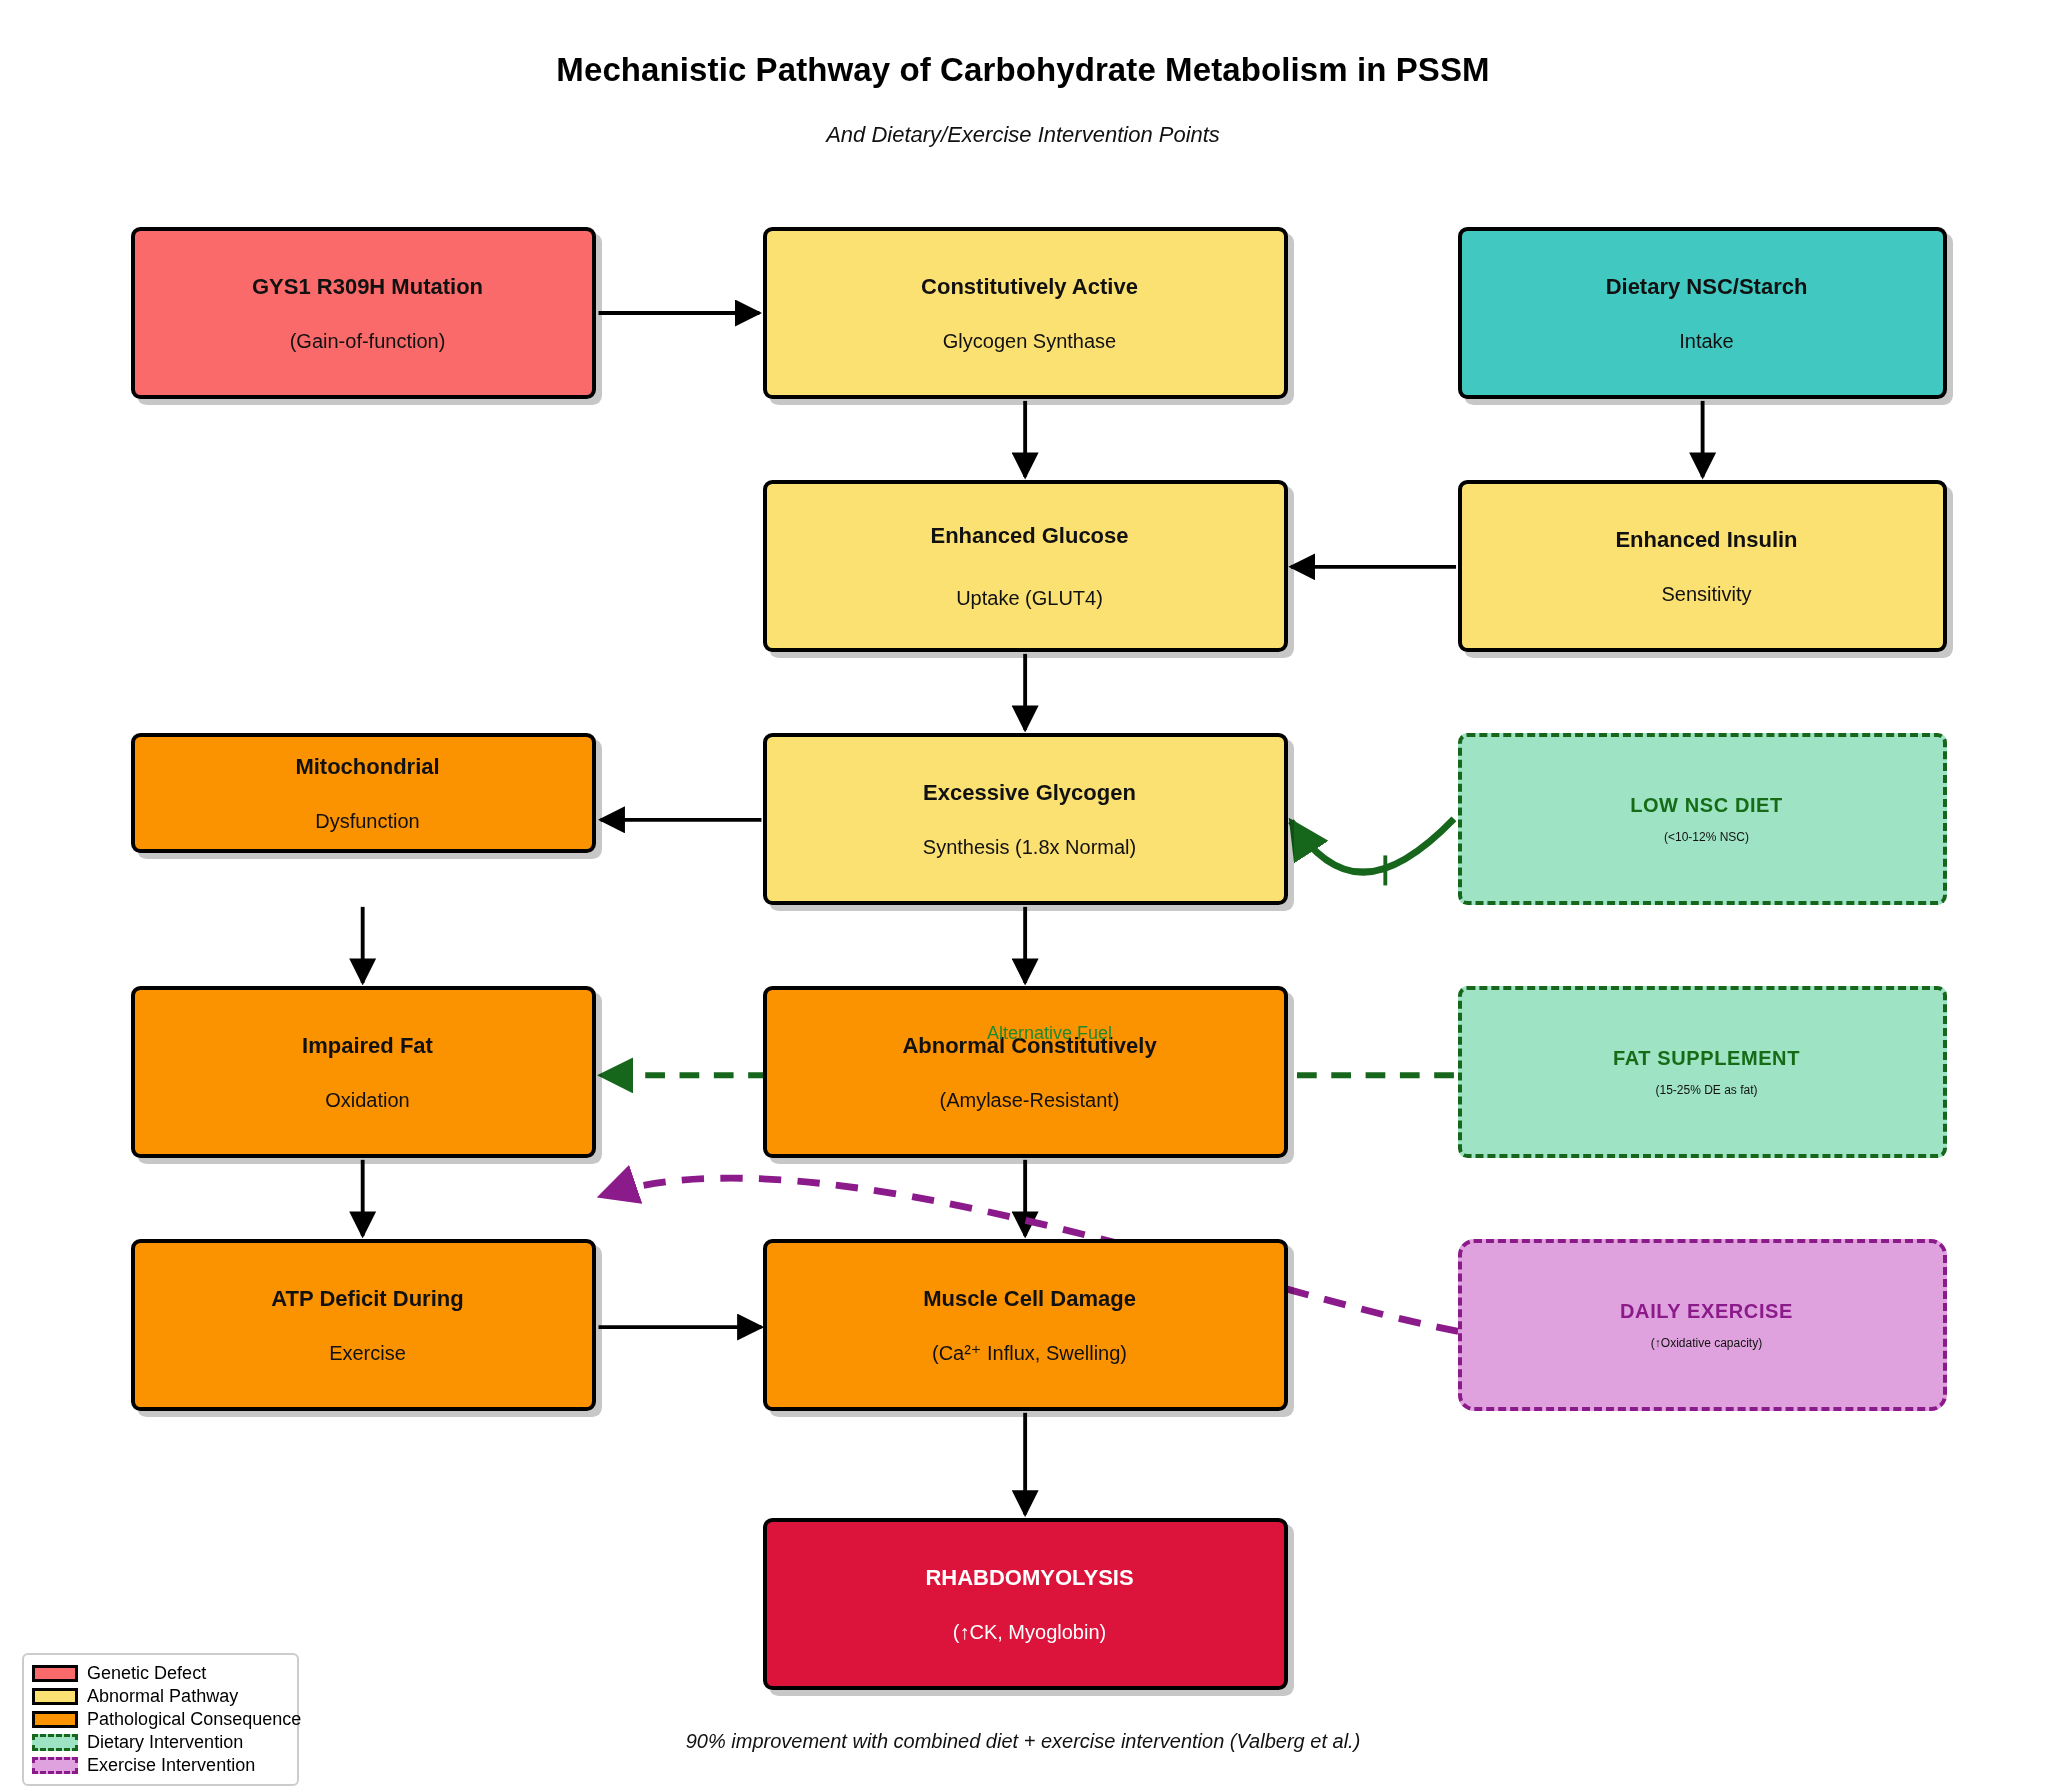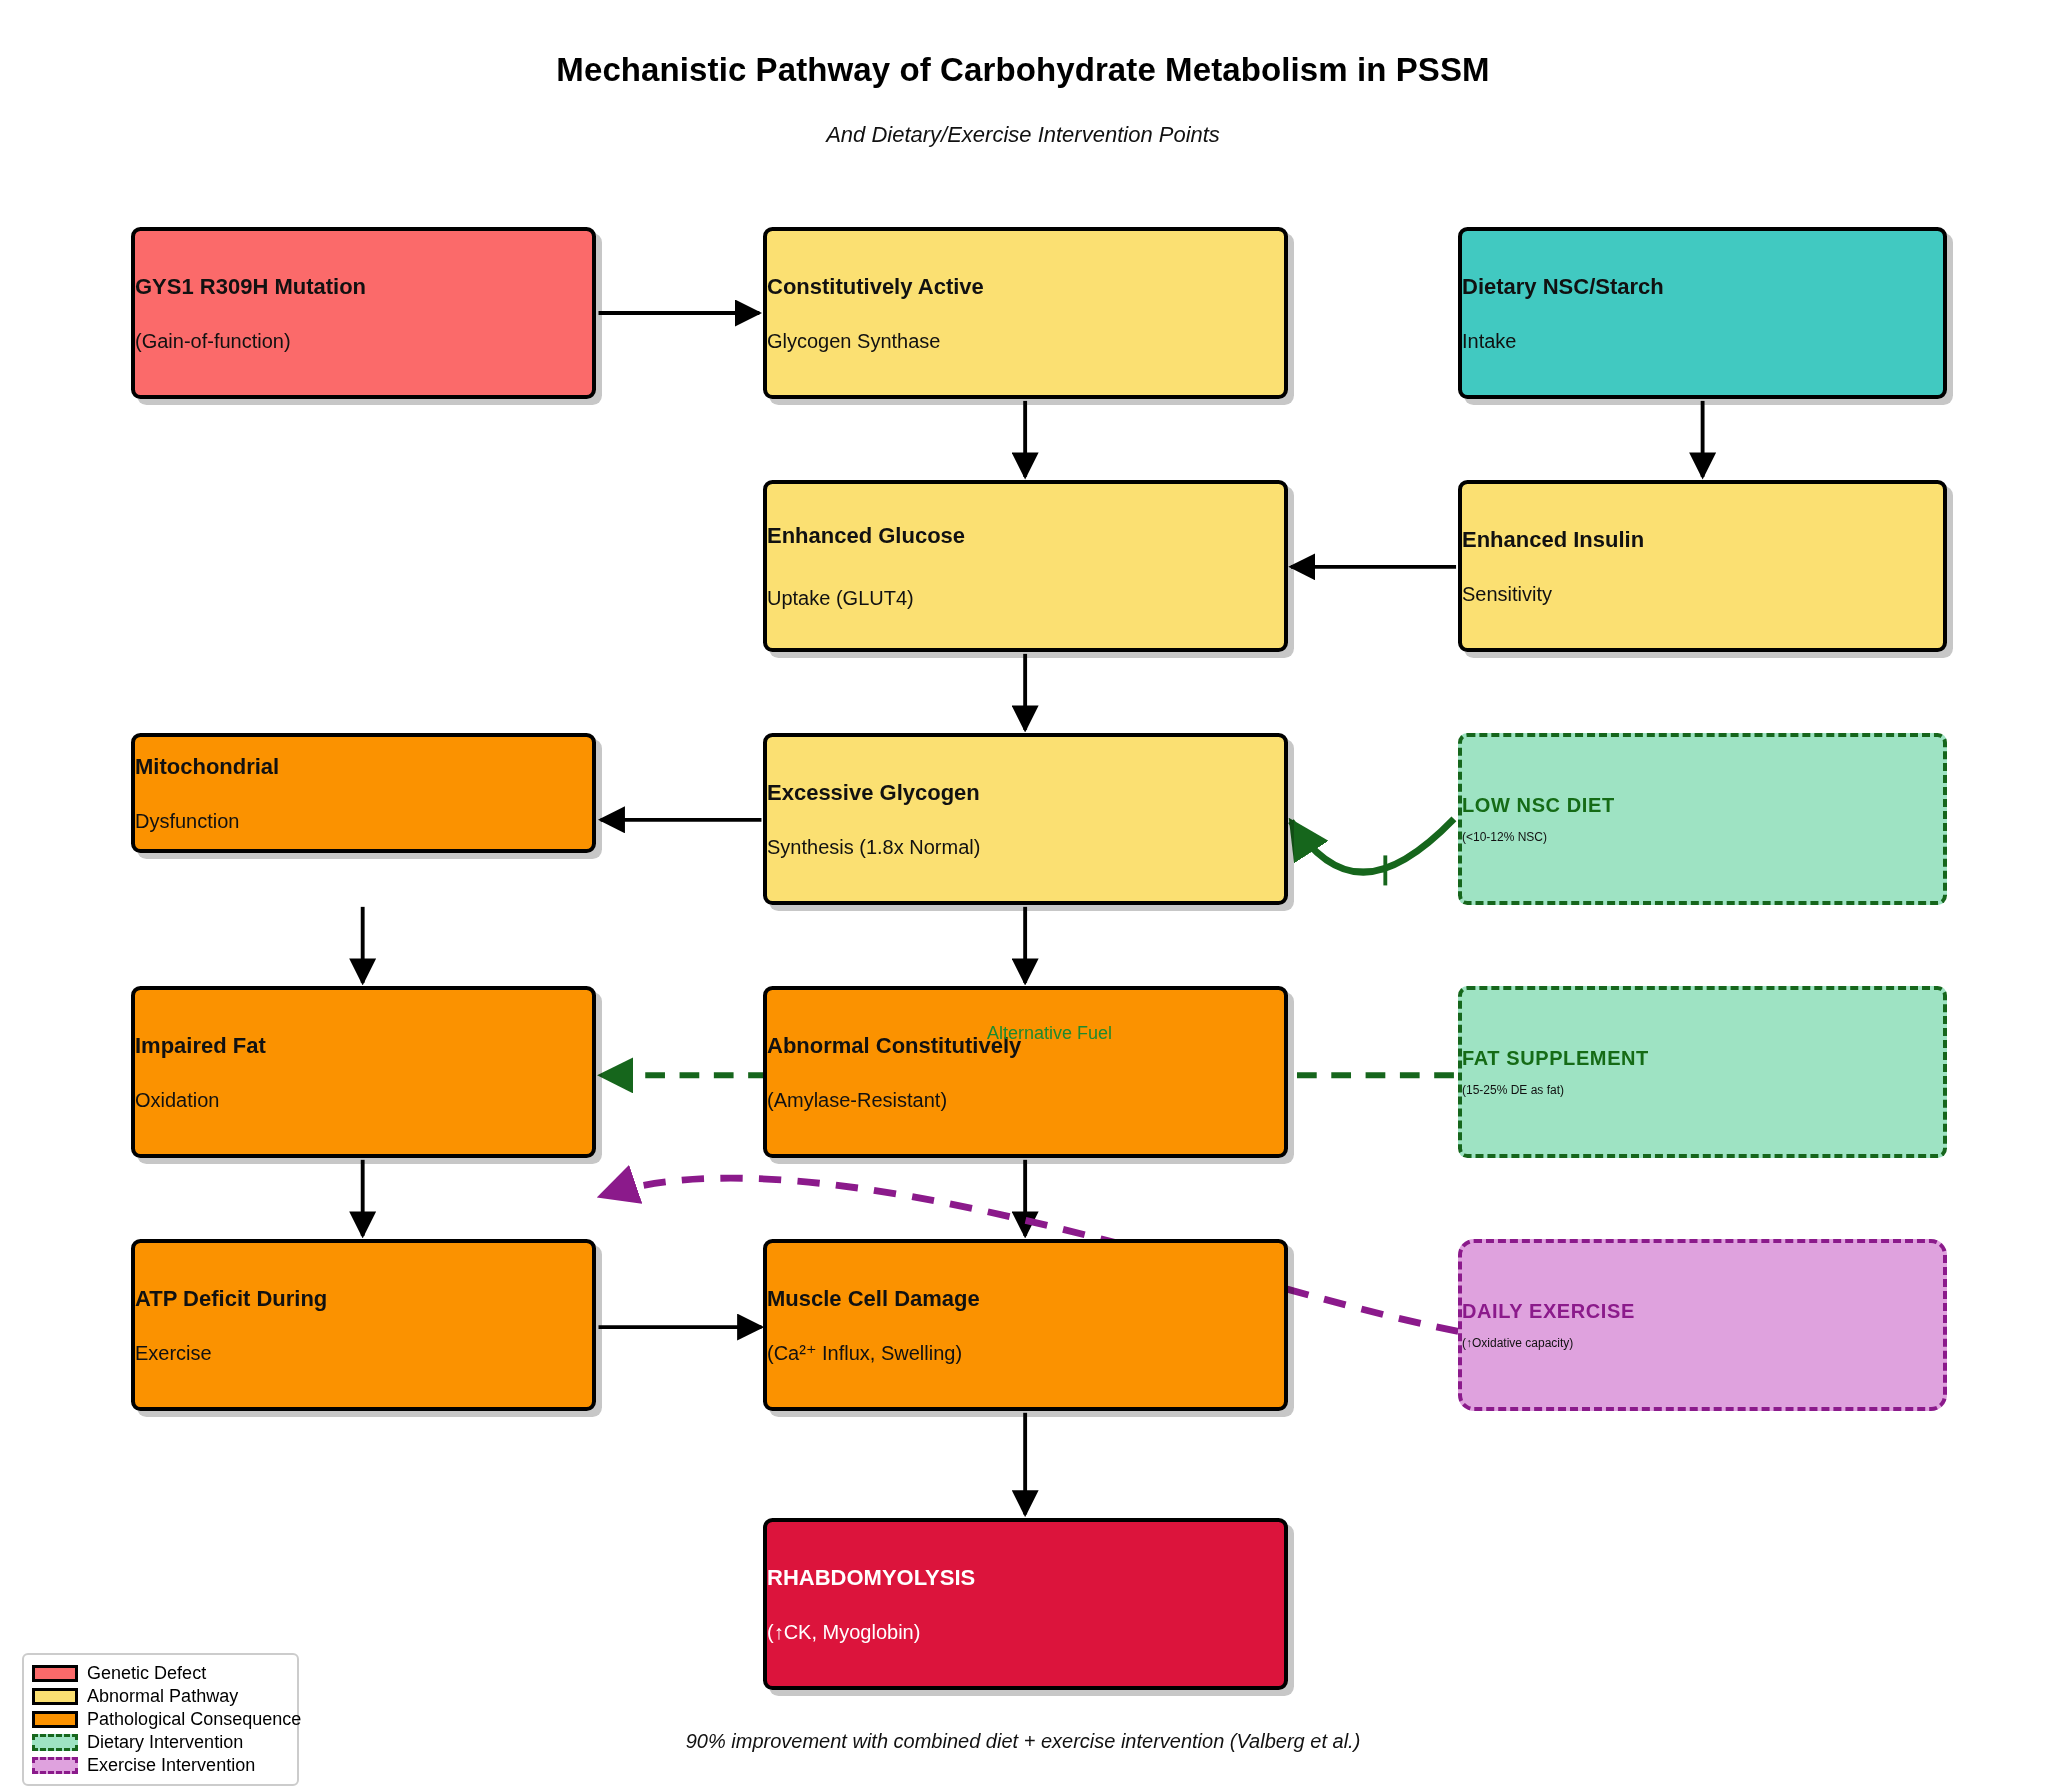--- a/index.html
+++ b/index.html
@@ -23,21 +23,21 @@
   }
 
   
   #links{position:absolute;left:0;top:0;width:2046px;height:1788px;}
 
   
   .node{
     position:absolute;box-sizing:border-box;
     border:4.3px solid #000;border-radius:9.4px;
     box-shadow:6px 6px 0 rgba(0,0,0,0.22);
-    display:flex;flex-direction:column;align-items:flex-start;justify-content:center;
+    display:flex;flex-direction:column;align-items:center;justify-content:center;padding-left:8px;
   }
   .node .ttl{font-size:22px;font-weight:bold;color:#111;line-height:1;text-align:center;}
   .node .sub{font-size:20px;color:#111;line-height:1;text-align:center;margin-top:33px;}
 
   .node.dashed{box-shadow:none;border-style:dashed;border-width:4.7px;}
   .node.dashed .ttl{font-size:20px;letter-spacing:0.6px;}
   .node.dashed .sub{font-size:12px;margin-top:16px;}
 
   .n-red   {background:#FB6A6A;border-color:#000;}
   .n-yellow{background:#FBE072;border-color:#000;}

